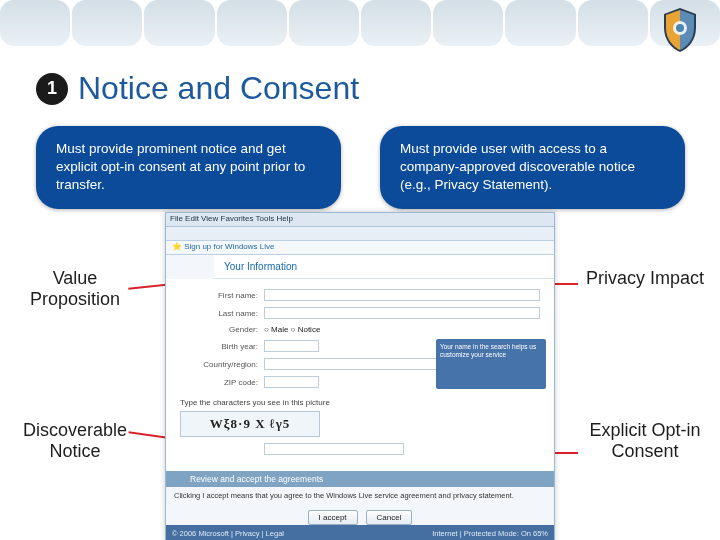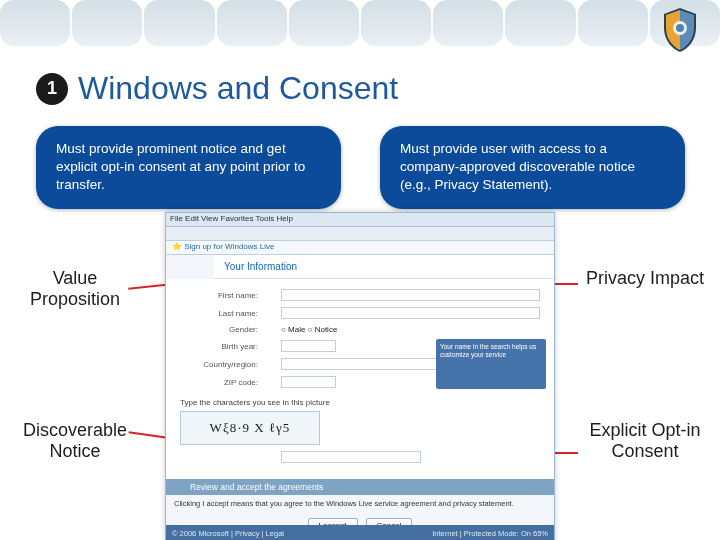--- a/index.html
+++ b/index.html
@@ -98,26 +98,26 @@
     border: 1px solid #9bb7d4;
     font-size: 8px;
     color: #222;
     box-shadow: 0 0 6px rgba(0,0,0,.2);
   }
   .win-chrome   { height: 14px; background:#dce7f2; border-bottom:1px solid #a9c0d8; padding:1px 4px; font-size:8px; color:#234; }
   .win-toolbar  { height: 14px; background:#e8eef5; border-bottom:1px solid #bcd0e3; }
   .win-tab      { height: 14px; background:#f5f8fb; border-bottom:1px solid #bcd0e3; padding:1px 6px; font-size:8px; color:#246aa0; }
   .page-head    { background:#fff; padding:6px 10px; font-size:10px; color:#1469b5; border-bottom:1px solid #d6e1ec;margin-left:48px; }
   .form-area    { padding:10px 14px; background:#fff; }
-  .form-row     { display:flex; gap:23px; margin-bottom:6px; align-items:center; }
+  .form-row     { display:flex; gap:6px; margin-bottom:6px; align-items:center; }
   .form-row label { width:78px; font-size:8px; color:#555; text-align:right; }
   .form-row .field { flex:1; height:12px; border:1px solid #bfced8; background:#fff; }
   .form-row .sel   { width:55px; height:12px; border:1px solid #bfced8; background:#fff; display:inline-block; }
   .captcha-note { font-size:8px; color:#444; margin:10px 0 4px; }
-  .captcha-box  { width:140px; height:34px; border:1px solid #b7c9d7; background:#f0f5fa; margin-bottom:6px; display:flex; align-items:center; justify-content:center; font-family:serif; font-size:13px; letter-spacing:1px;}
+  .captcha-box  { width:140px; height:26px; border:1px solid #b7c9d7; background:#f0f5fa; margin-bottom:6px; display:flex; align-items:center; justify-content:center; font-family:serif; font-size:13px; letter-spacing:1px;font-weight:bold;}
   .agree-band   { background:#7fa3c3; color:#fff; padding:3px 24px; font-size:8.5px; }
   .agree-note   { font-size:7.5px; padding:4px 8px; color:#333; }
   .btn-row      { display:flex; gap:8px; justify-content:center; padding:6px; }
   .mockbtn { font-size:8px; padding:2px 10px; border:1px solid #9cb0c4; background:linear-gradient(#fdfdfd,#e4ecf3); border-radius:2px; }
   .footer-band  { position:absolute; bottom:0; left:0; right:0; height:16px; background:#456fa0; color:#dce9f5; font-size:7.5px; display:flex; align-items:center; justify-content:space-between; padding:0 6px; }
   .bluebox { position:absolute; right:8px; top:60px; width:110px; height:50px; background:#4673aa; border-radius:2px; color:#fff; font-size:6.5px; padding:4px; line-height:1.3; }
 
   
   .arrow {
     position: absolute;
@@ -162,21 +162,21 @@
     <path d="M20 2 L36 8 V22 C36 34 28 43 20 46 C12 43 4 34 4 22 V8 Z" fill="#2c3f52"></path>
     <path d="M20 4 L34 9 V22 C34 33 27 41 20 44 V4 Z" fill="#5c8bb5"></path>
     <path d="M20 4 V44 C13 41 6 33 6 22 V9 Z" fill="#e8a335"></path>
     <circle cx="20" cy="22" r="7" fill="#fff" opacity=".85"></circle>
     <circle cx="20" cy="22" r="4" fill="#4b86b4"></circle>
   </svg>
 </div>
 
 <div class="title-row">
   <div class="num-circle">1</div>
-  <div class="title">Windows and Consent</div>
+  <div class="title">Notice and Consent</div>
 </div>
 
 <div class="bubble left">Must provide prominent notice and get explicit opt-in consent at any point prior to transfer.</div>
 <div class="bubble right">Must provide user with access to a company-approved discoverable notice (e.g., Privacy Statement).</div>
 
 <div class="side-label vp">Value Proposition</div>
 <div class="side-label pi">Privacy Impact</div>
 <div class="side-label dn">Discoverable Notice</div>
 <div class="side-label eo">Explicit Opt-in Consent</div>
 

